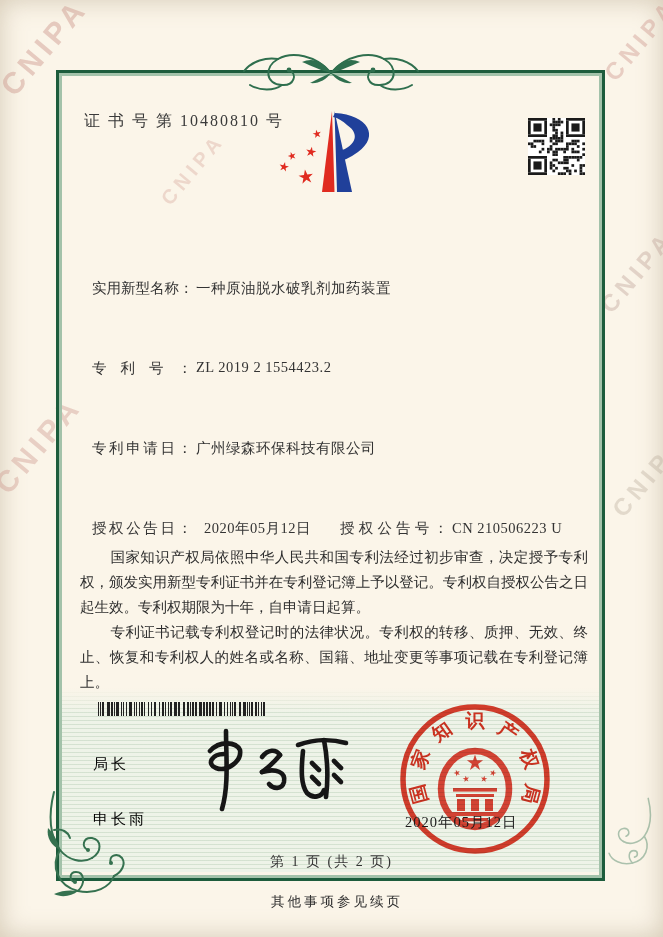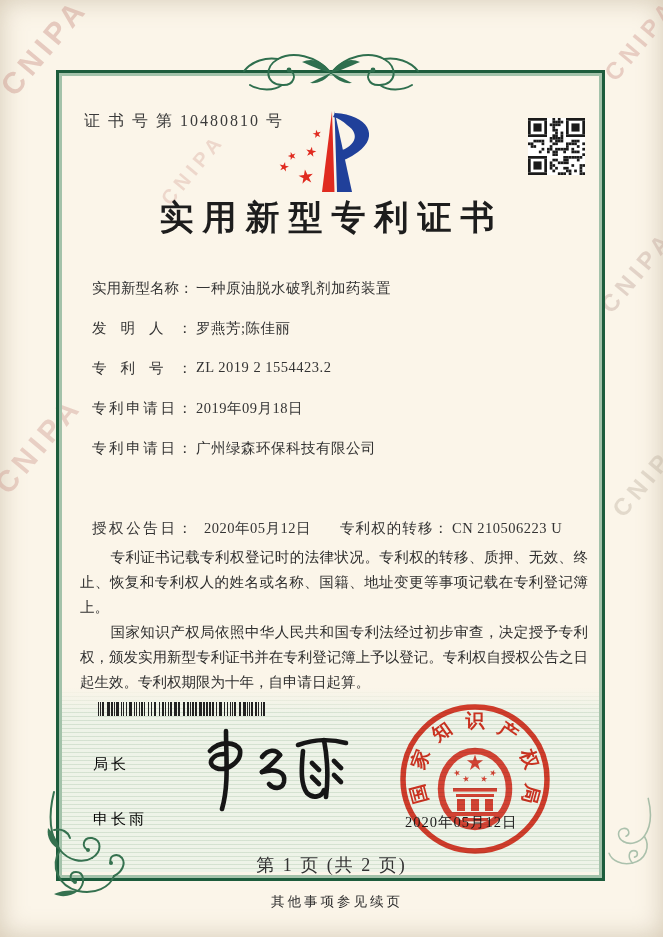--- a/index.html
+++ b/index.html
@@ -56,21 +56,21 @@
   }
   .body-text p{margin:0;text-indent:2.1em;}
   
   .barcode{position:absolute;left:98px;top:702px;width:168px;height:14px;}
   .official{position:absolute;left:93px;font-size:15px;color:#000000;
     font-family:"Liberation Sans","DejaVu Sans",sans-serif;letter-spacing:3px;}
   .official.t{top:755px;} .official.n{top:810px;}
   .signature{position:absolute;left:196px;top:727px;width:162px;height:86px;}
   .seal{position:absolute;left:396px;top:700px;width:158px;height:158px;mix-blend-mode:multiply;}
   .seal-date{position:absolute;left:405px;top:813px;width:140px;font-size:14.5px;color:#1b1b1b;letter-spacing:1px;}
-  .page-info{position:absolute;left:0;right:0;top:853px;text-align:center;font-size:18px;color:#333;letter-spacing:2px;}
+  .page-info{position:absolute;left:0;right:0;top:853px;text-align:center;font-size:14px;color:#333;letter-spacing:2px;}
   .cont-note{position:absolute;left:11px;right:0;top:893px;text-align:center;font-size:13.5px;color:#2e2e2e;letter-spacing:3px;}
   
   .ornament-top{position:absolute;left:238px;top:47px;width:186px;height:48px;}
   .flourish-bl{position:absolute;left:38px;top:790px;width:95px;height:110px;}
   .flourish-br{position:absolute;left:596px;top:792px;width:62px;height:82px;opacity:.5;}
 </style>
 </head>
 <body>
 
 <div class="page">
@@ -271,44 +271,37 @@
       <rect x="46.14" y="51.57" width="2.71" height="2.71" fill="#1a1a1a"></rect>
       <rect x="51.57" y="51.57" width="2.71" height="2.71" fill="#1a1a1a"></rect>
       <rect x="29.86" y="54.29" width="2.71" height="2.71" fill="#1a1a1a"></rect>
       <rect x="32.57" y="54.29" width="2.71" height="2.71" fill="#1a1a1a"></rect>
       <rect x="35.29" y="54.29" width="2.71" height="2.71" fill="#1a1a1a"></rect>
       <rect x="40.71" y="54.29" width="2.71" height="2.71" fill="#1a1a1a"></rect>
       <rect x="51.57" y="54.29" width="2.71" height="2.71" fill="#1a1a1a"></rect>
       <rect x="54.29" y="54.29" width="2.71" height="2.71" fill="#1a1a1a"></rect>
     </svg>
 
-  <div class="doc-title">实用新型专利证书</div>
 
   <div class="row" style="top:279px">
     <span class="flabel">实用新型名称：</span><span class="fvalue">一种原油脱水破乳剂加药装置</span>
   </div>
-  <div class="row" style="top:319px">
-    <span class="flabel">发明人：</span><span class="fvalue">罗燕芳;陈佳丽</span>
-  </div>
   <div class="row" style="top:359px">
     <span class="flabel">专利号：</span><span class="fvalue">ZL 2019 2 1554423.2</span>
-  </div>
-  <div class="row" style="top:399px">
-    <span class="flabel">专利申请日：</span><span class="fvalue">2019年09月18日</span>
   </div>
   <div class="row" style="top:439px">
     <span class="flabel">专利申请日：</span><span class="fvalue">广州绿森环保科技有限公司</span>
   </div>
   <div class="row" style="top:519px">
-    <span class="flabel">授权公告日：</span><span class="gval1">2020年05月12日</span><span class="glabel2">专利权的转移：</span><span class="fvalue">CN 210506223 U</span>
+    <span class="flabel">授权公告日：</span><span class="gval1">2020年05月12日</span><span class="glabel2">授权公告号：</span><span class="fvalue">CN 210506223 U</span>
   </div>
 
   <div class="body-text">
+    <p>国家知识产权局依照中华人民共和国专利法经过初步审查，决定授予专利权，颁发实用新型专利证书并在专利登记簿上予以登记。专利权自授权公告之日起生效。专利权期限为十年，自申请日起算。</p>
     <p>专利证书记载专利权登记时的法律状况。专利权的转移、质押、无效、终止、恢复和专利权人的姓名或名称、国籍、地址变更等事项记载在专利登记簿上。</p>
-    <p>国家知识产权局依照中华人民共和国专利法经过初步审查，决定授予专利权，颁发实用新型专利证书并在专利登记簿上予以登记。专利权自授权公告之日起生效。专利权期限为十年，自申请日起算。</p>
   </div>
 
   <svg class="barcode" id="barcode" viewBox="0 0 168 14" preserveAspectRatio="none">
       <rect x="0" y="0" width="1" height="14" fill="#222"></rect>
       <rect x="2" y="0" width="1" height="14" fill="#222"></rect>
       <rect x="4" y="0" width="2" height="14" fill="#222"></rect>
       <rect x="9" y="0" width="3" height="14" fill="#222"></rect>
       <rect x="13" y="0" width="2" height="14" fill="#222"></rect>
       <rect x="16" y="0" width="1" height="14" fill="#222"></rect>
       <rect x="18" y="0" width="3" height="14" fill="#222"></rect>

